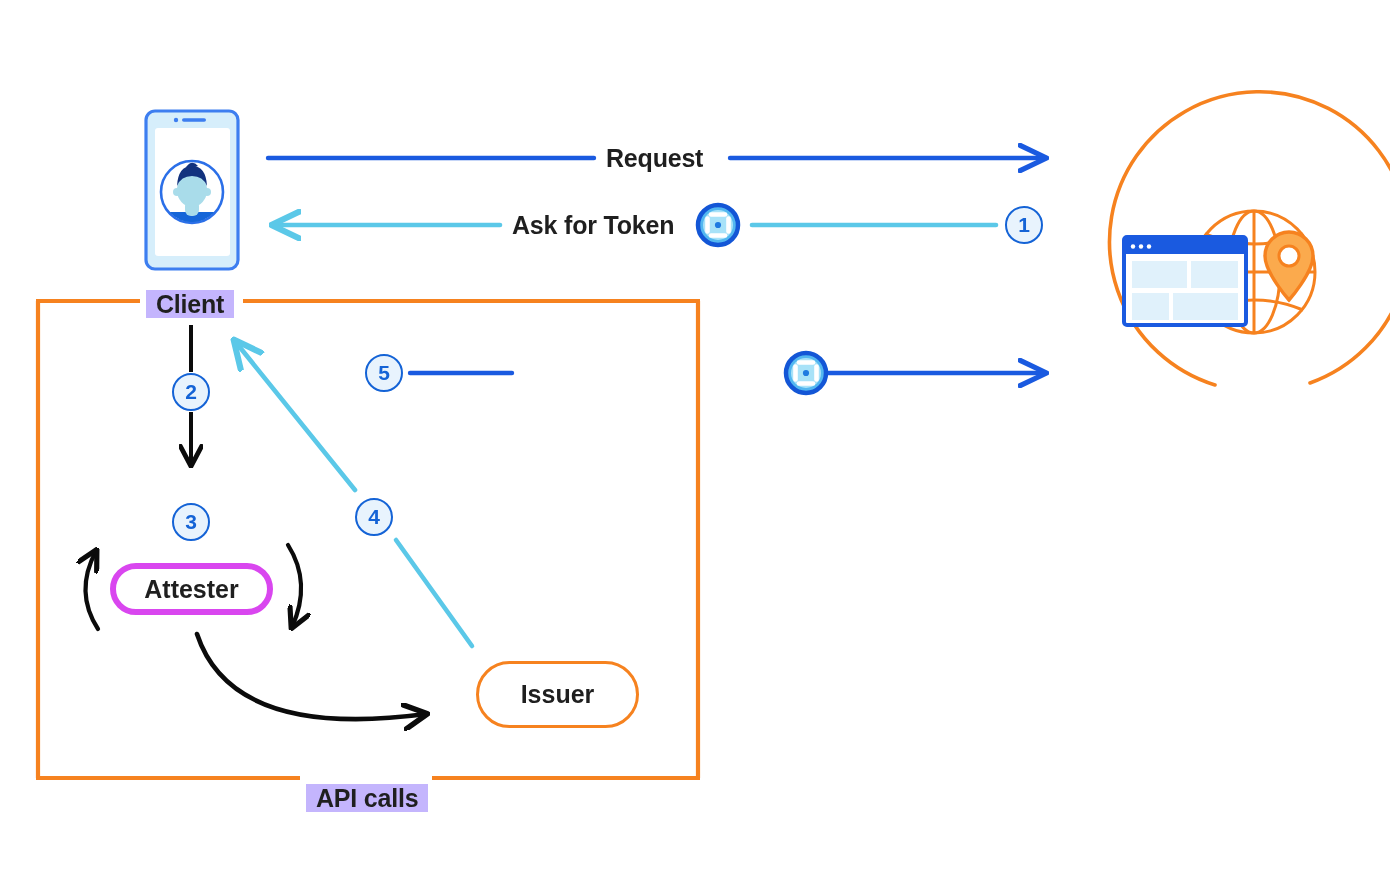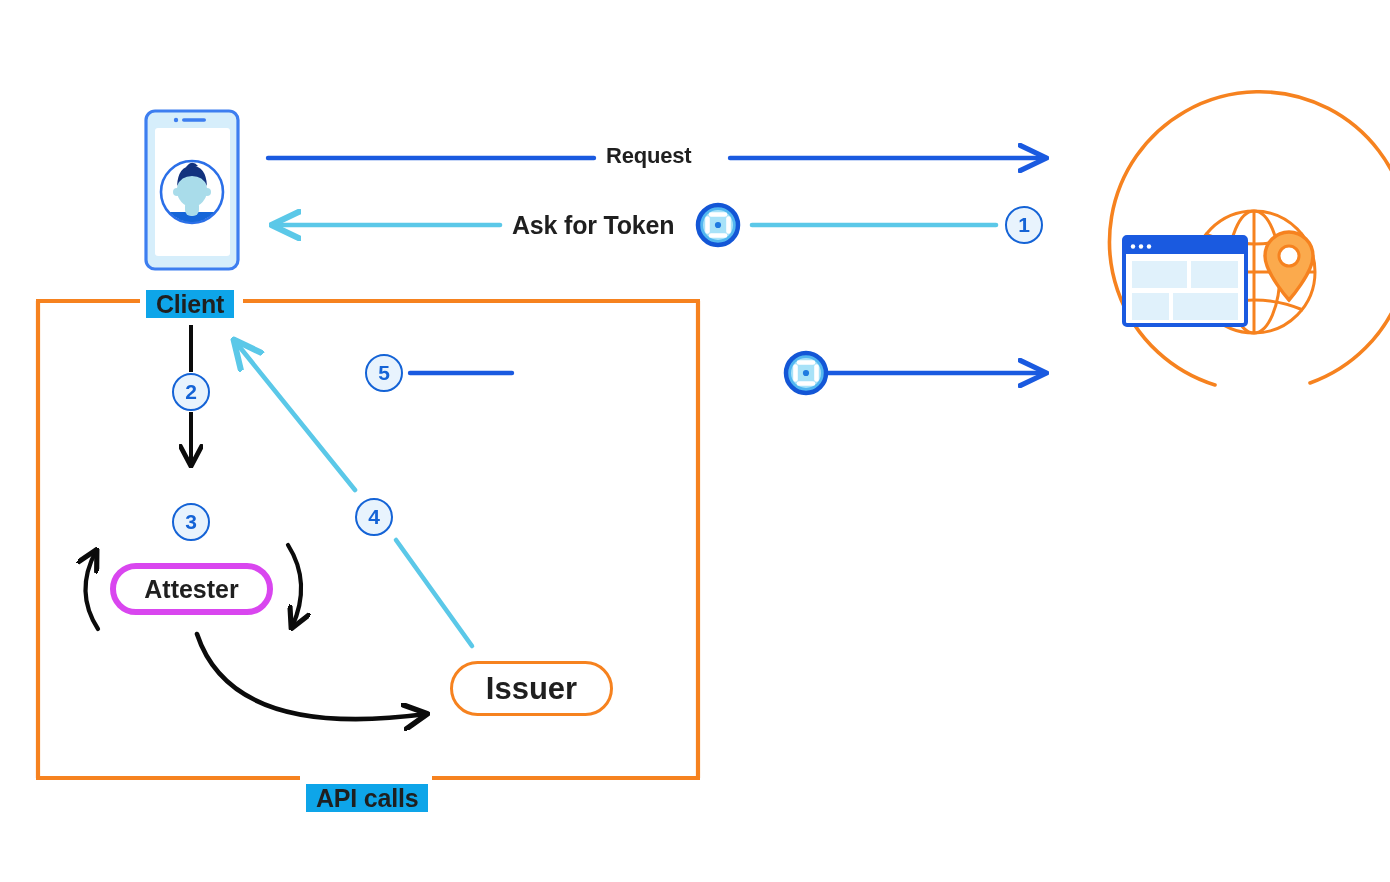--- a/index.html
+++ b/index.html
@@ -14,21 +14,21 @@
 
   .lbl{
     position:absolute;
     font-family:"Liberation Sans", sans-serif;
     font-weight:bold;
     color:#1f1f1f;
     white-space:nowrap;
     letter-spacing:-0.2px;
     line-height:1.12;
   }
-  .lbl.boxed{background:#0ea5e9;padding:0 10px;}
+  .lbl.boxed{background:#c4b5fd;padding:0 10px;}
   .num{
     position:absolute;
     width:38px;height:38px;
     border-radius:50%;
     border:2.6px solid #1463d6;
     background:#e8f3fd;
     color:#1463d6;
     font-family:"Liberation Sans", sans-serif;
     font-weight:bold;
     font-size:21px;
@@ -202,36 +202,36 @@
         <path d="M 799 362.5 L 813 362.5"></path>
         <path d="M 799 383.5 L 813 383.5"></path>
         <path d="M 795.5 366.5 L 795.5 379.5"></path>
         <path d="M 816.5 366.5 L 816.5 379.5"></path>
       </g>
       <circle cx="806" cy="373" r="3.1" fill="#1f7ae0"></circle>
     </g>
 
   </svg>
 
-  <div class="lbl" style="left:606px;top:144px;font-size:22px;">Request</div>
+  <div class="lbl" style="left:606px;top:144px;font-size:25px;">Request</div>
 
   <div class="lbl" style="left:512px;top:211px;font-size:25px;">Ask for Token</div>
 
 
   <div class="lbl boxed" style="left:146px;top:290px;font-size:25px;">Client</div>
 
   <div class="lbl boxed" style="left:306px;top:784px;font-size:25px;">API calls</div>
 
 
 
   <div class="capsule attester" style="left:110px;top:563px;width:163px;height:52px;font-size:25px;">
     <span>Attester</span>
   </div>
 
-  <div class="capsule issuer" style="left:450px;top:661px;width:163px;height:55px;font-size:31px;">
+  <div class="capsule issuer" style="left:476px;top:661px;width:163px;height:67px;font-size:25px;">
     <span>Issuer</span>
   </div>
 
   <div class="num" style="left:1005px;top:206px;">
     <span>1</span>
   </div>
   <div class="num" style="left:172px;top:373px;">
     <span>2</span>
   </div>
   <div class="num" style="left:172px;top:503px;">

